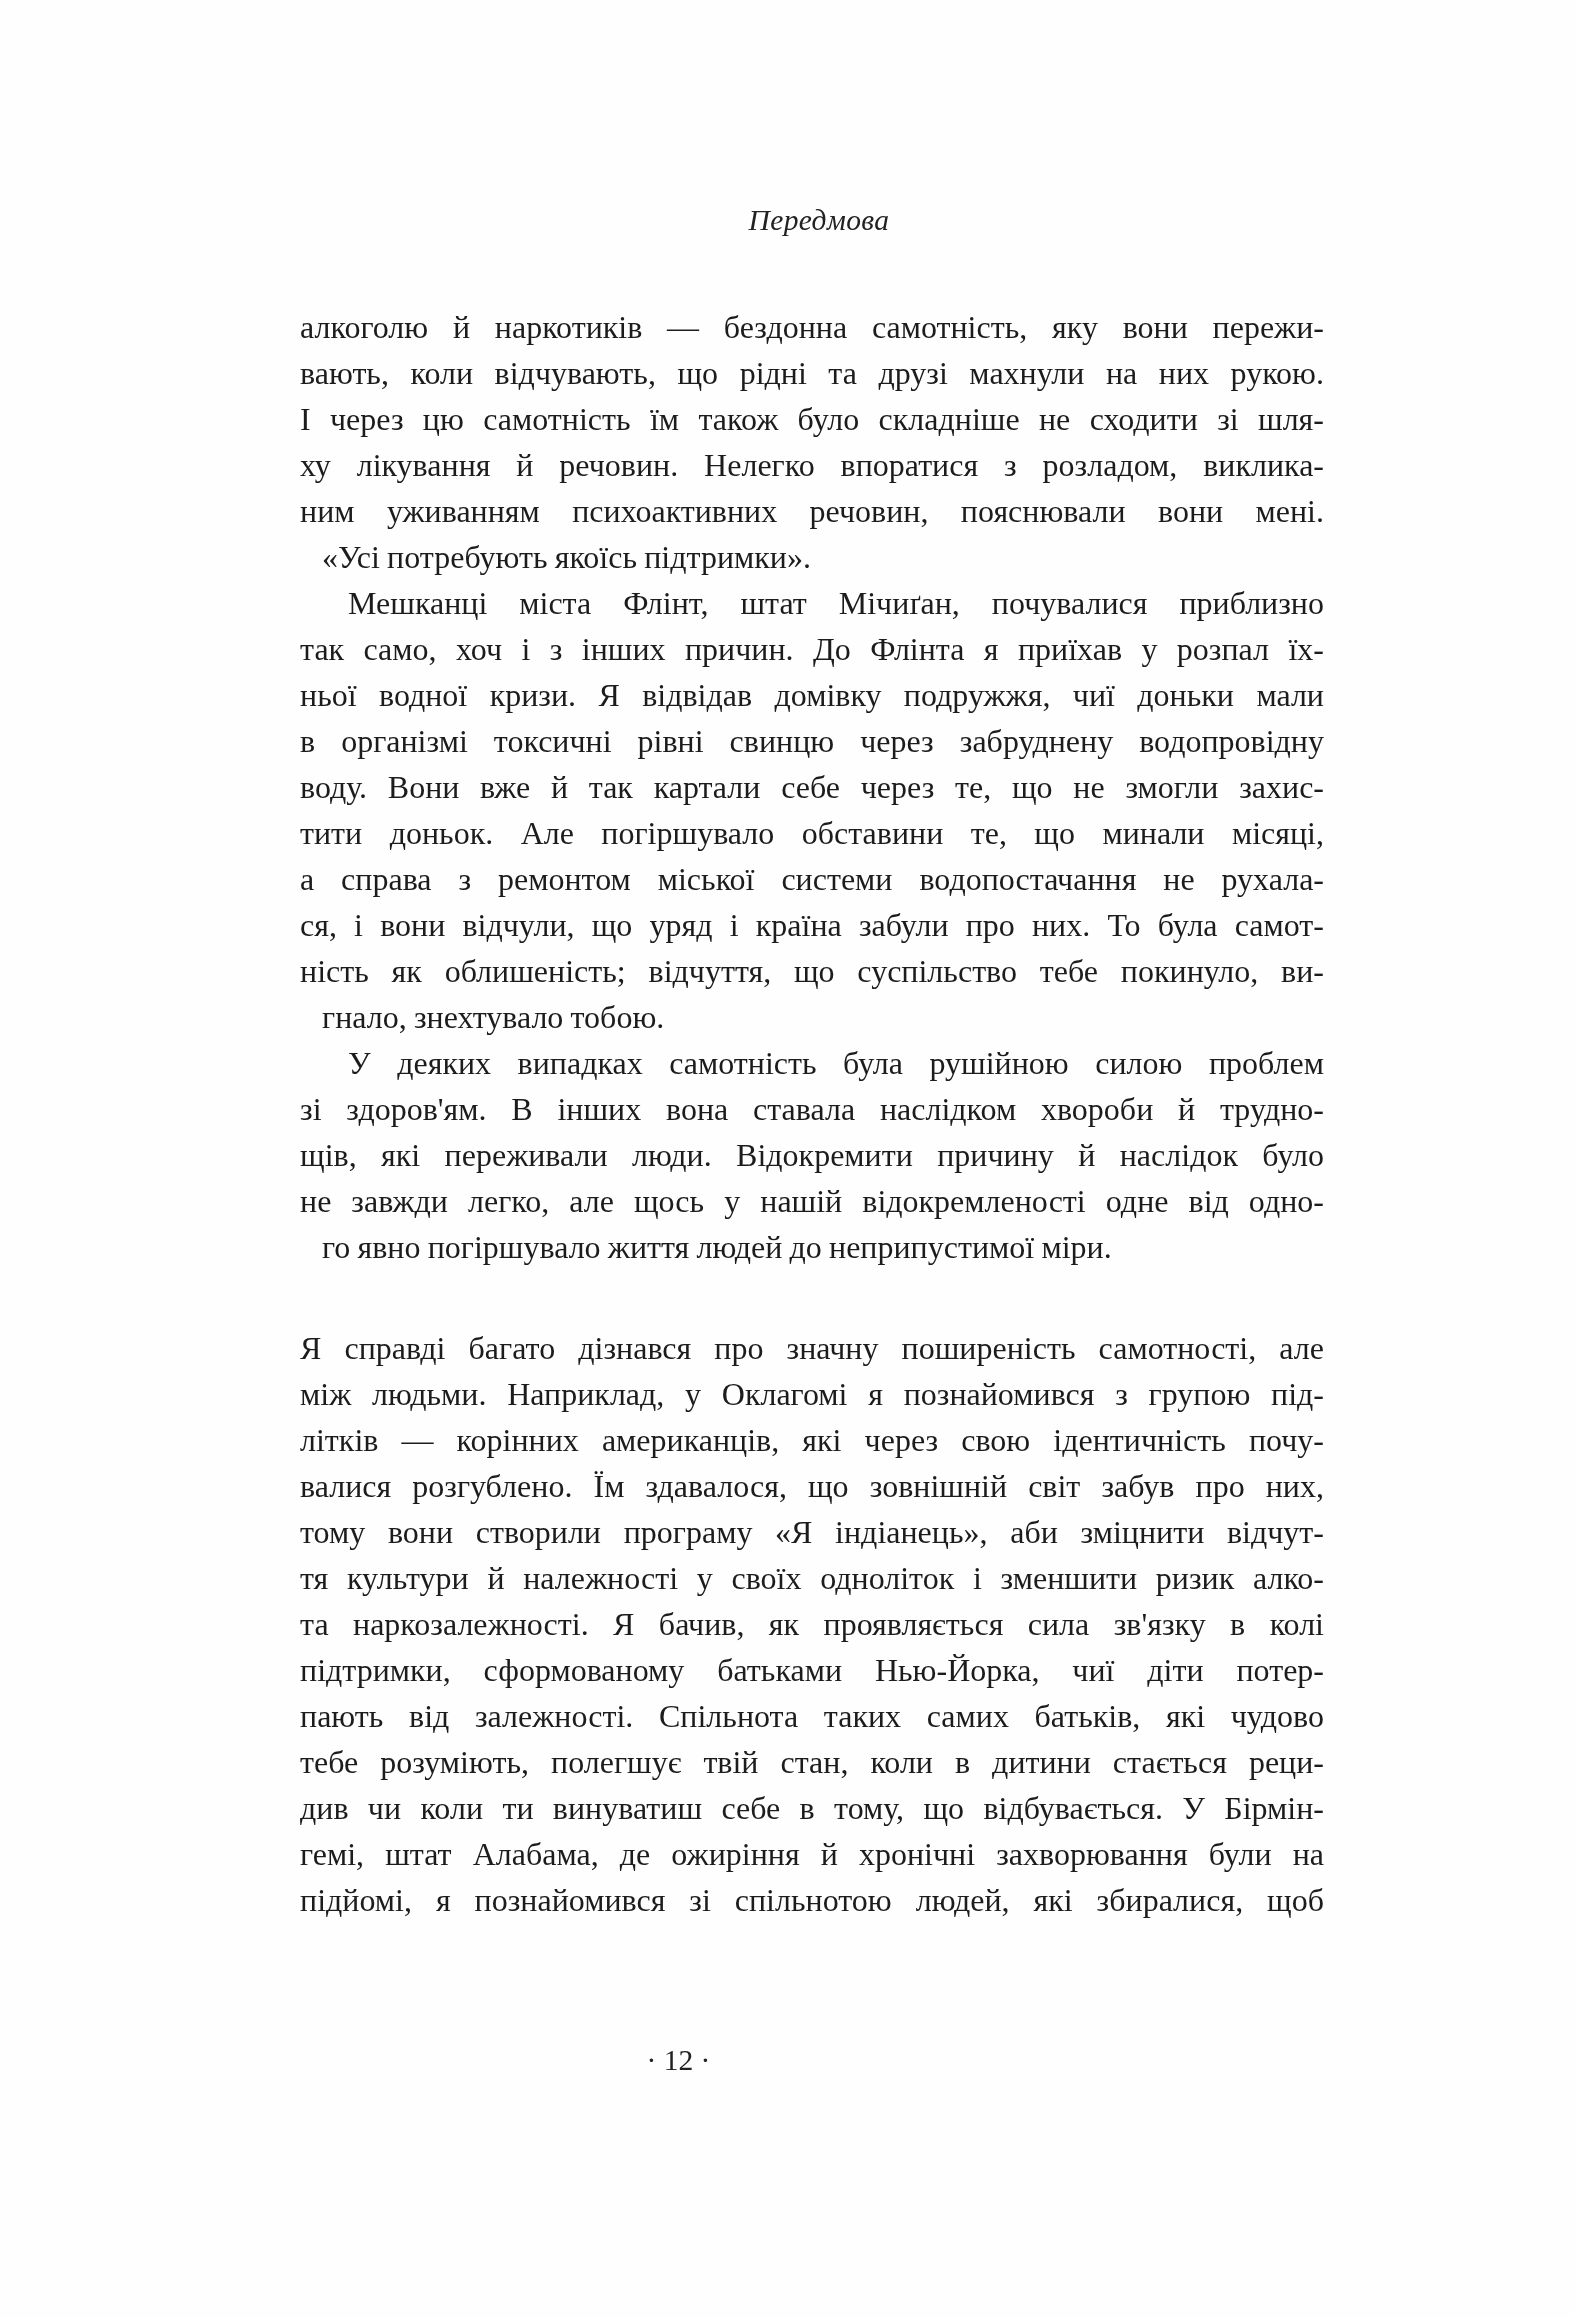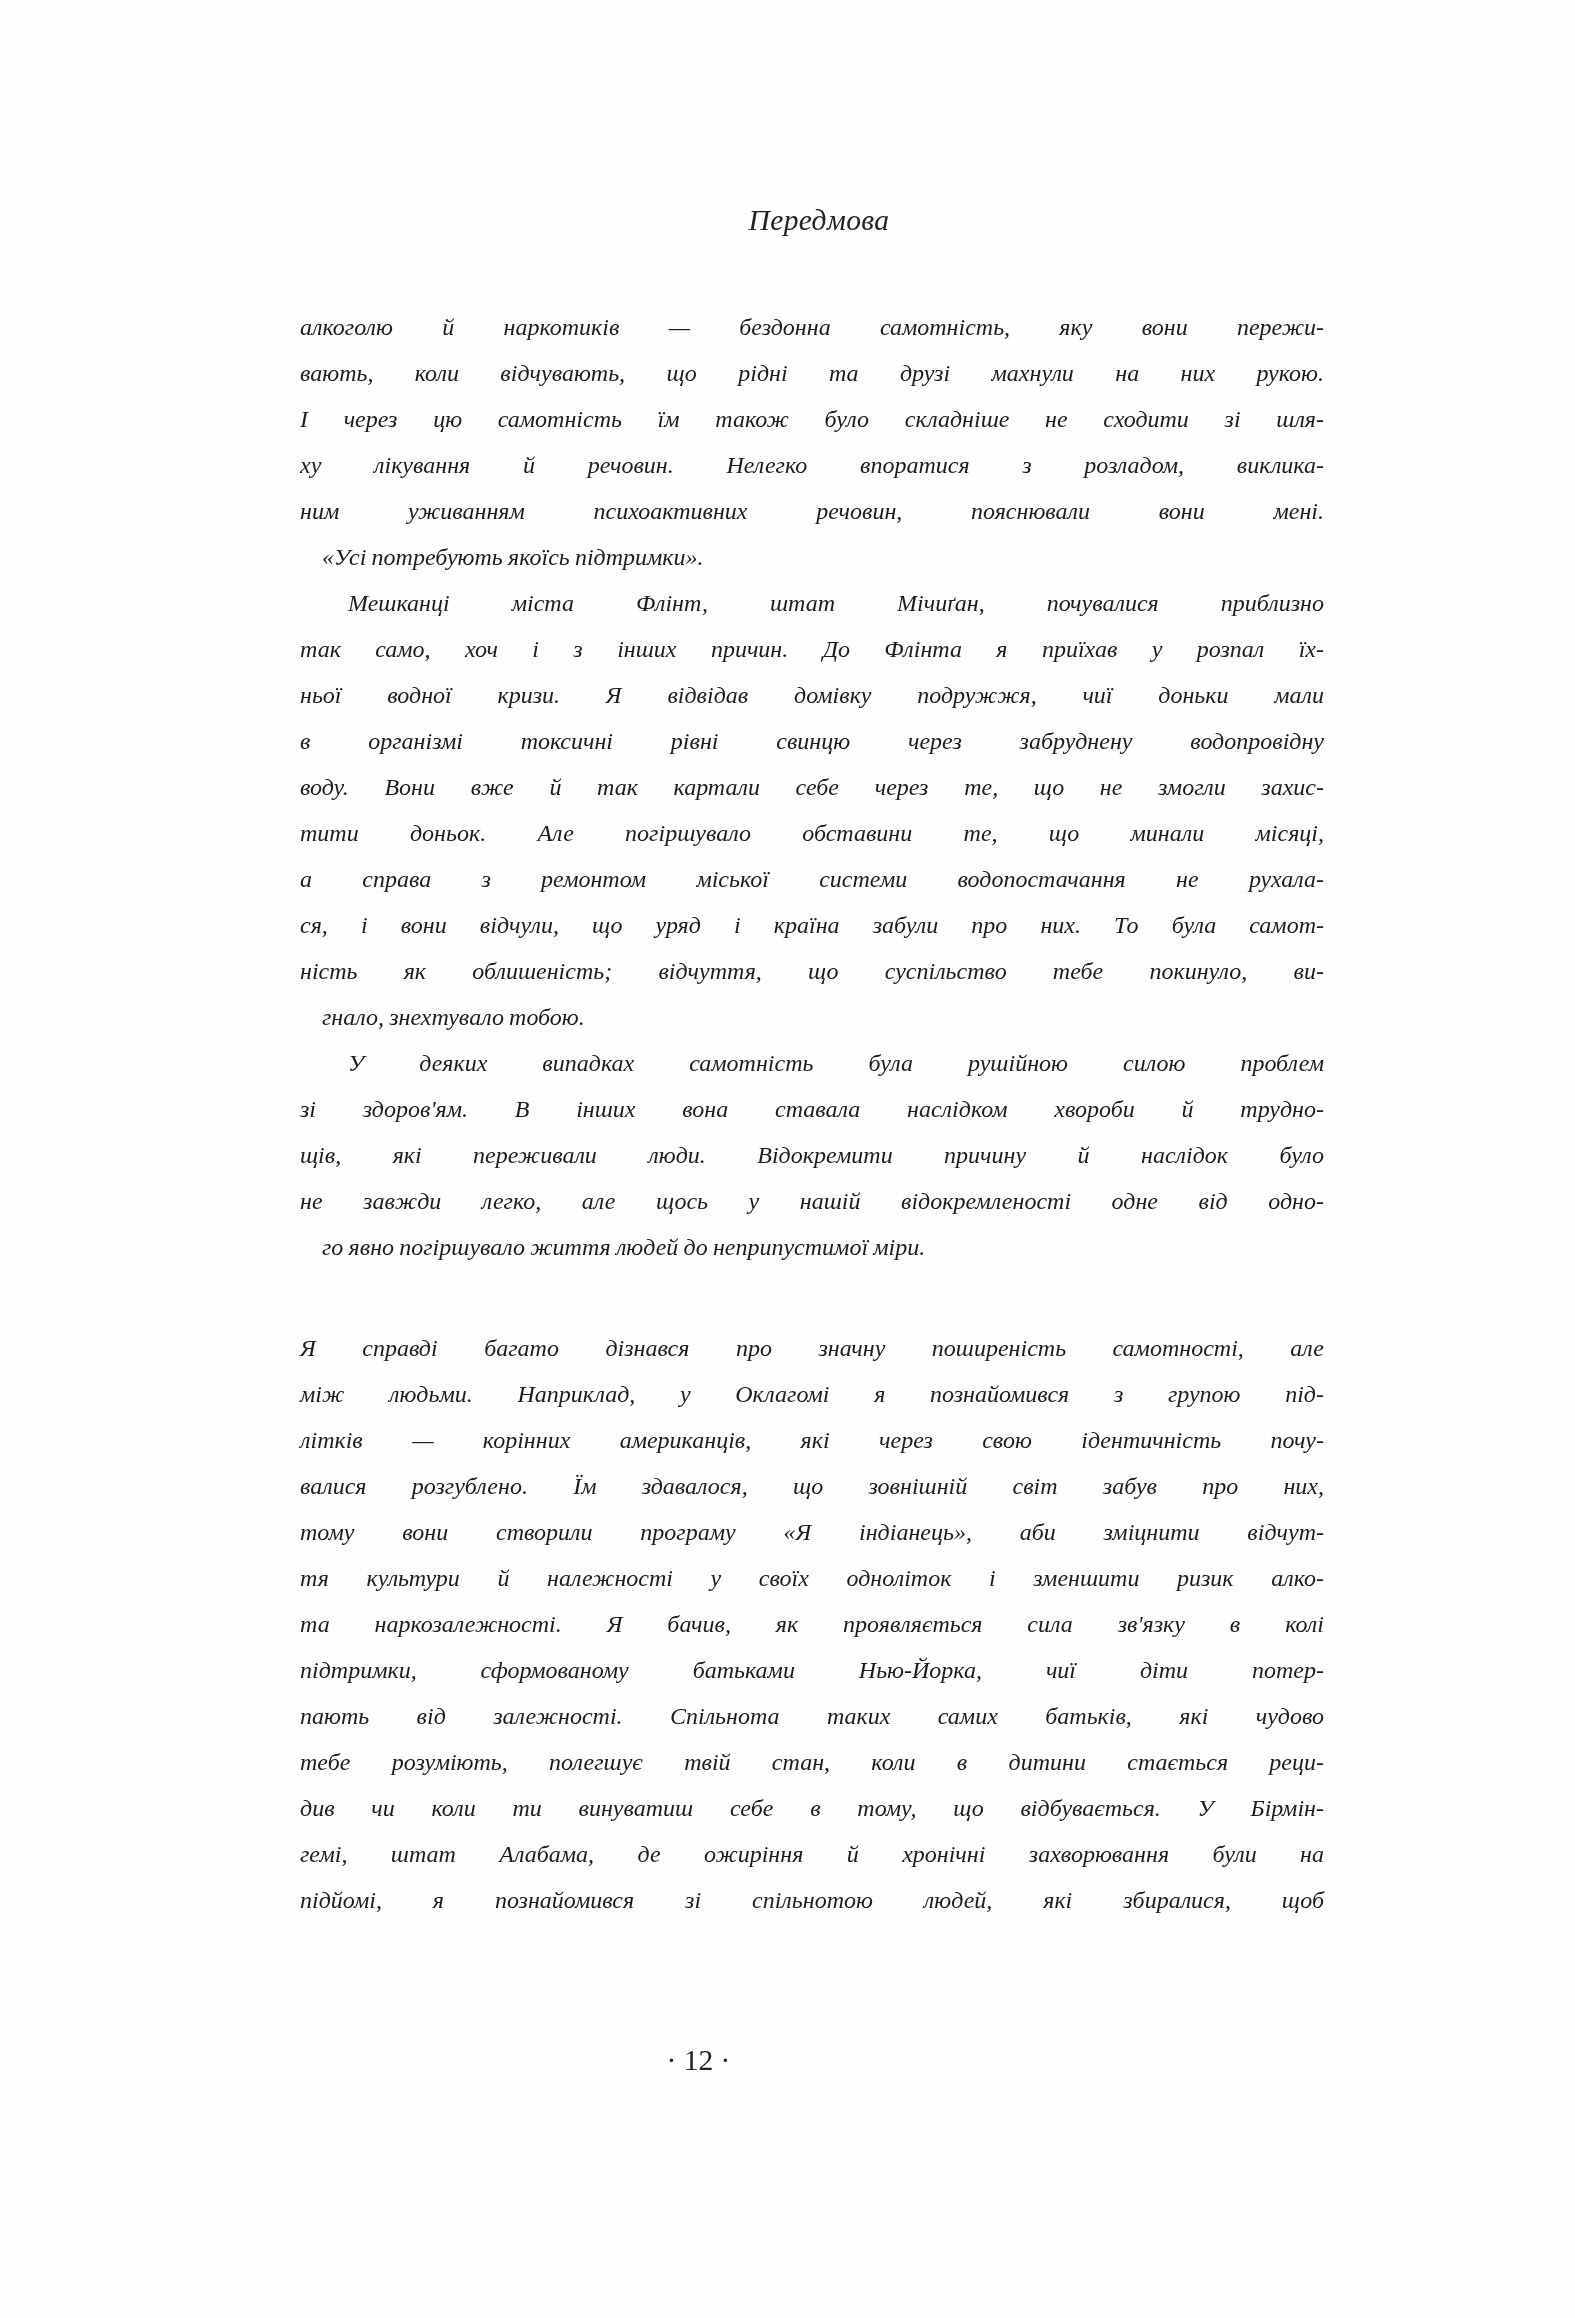--- a/index.html
+++ b/index.html
@@ -40,47 +40,45 @@
     left: 300px;
     width: 1024px;
   }
   .section-1 { top: 304px; }
   .section-2 { top: 1325px; }
   .line {
     display: block;
     height: 46px;
     line-height: 46px;
     font-family: "Liberation Serif", "DejaVu Serif", serif;
-    font-size: 24px;
+    font-size: 32px;
     text-align: justify;
     text-align-last: justify;
     white-space: nowrap;
     overflow: visible;
     word-spacing: -0.8px;
-    font-style: italic;
   }
   .line.last {
     text-align-last: left;
     margin-left: 22px;
   }
   .line.indent {
     padding-left: 48px;
   }
   .page-number {
     position: absolute;
     top: 2044px;
     left: 0;
     width: 1308px;
     padding-left: 49px;
     box-sizing: border-box;
     text-align: center;
     font-family: "Liberation Serif", "DejaVu Serif", serif;
     font-size: 29.5px;
     color: #222;
-    margin-left: 20px;
   }
 </style>
 </head>
 <body>
 
 <div class="page">
 
   <div class="running-head">Передмова</div>
 
   <div class="text-block section-1">

